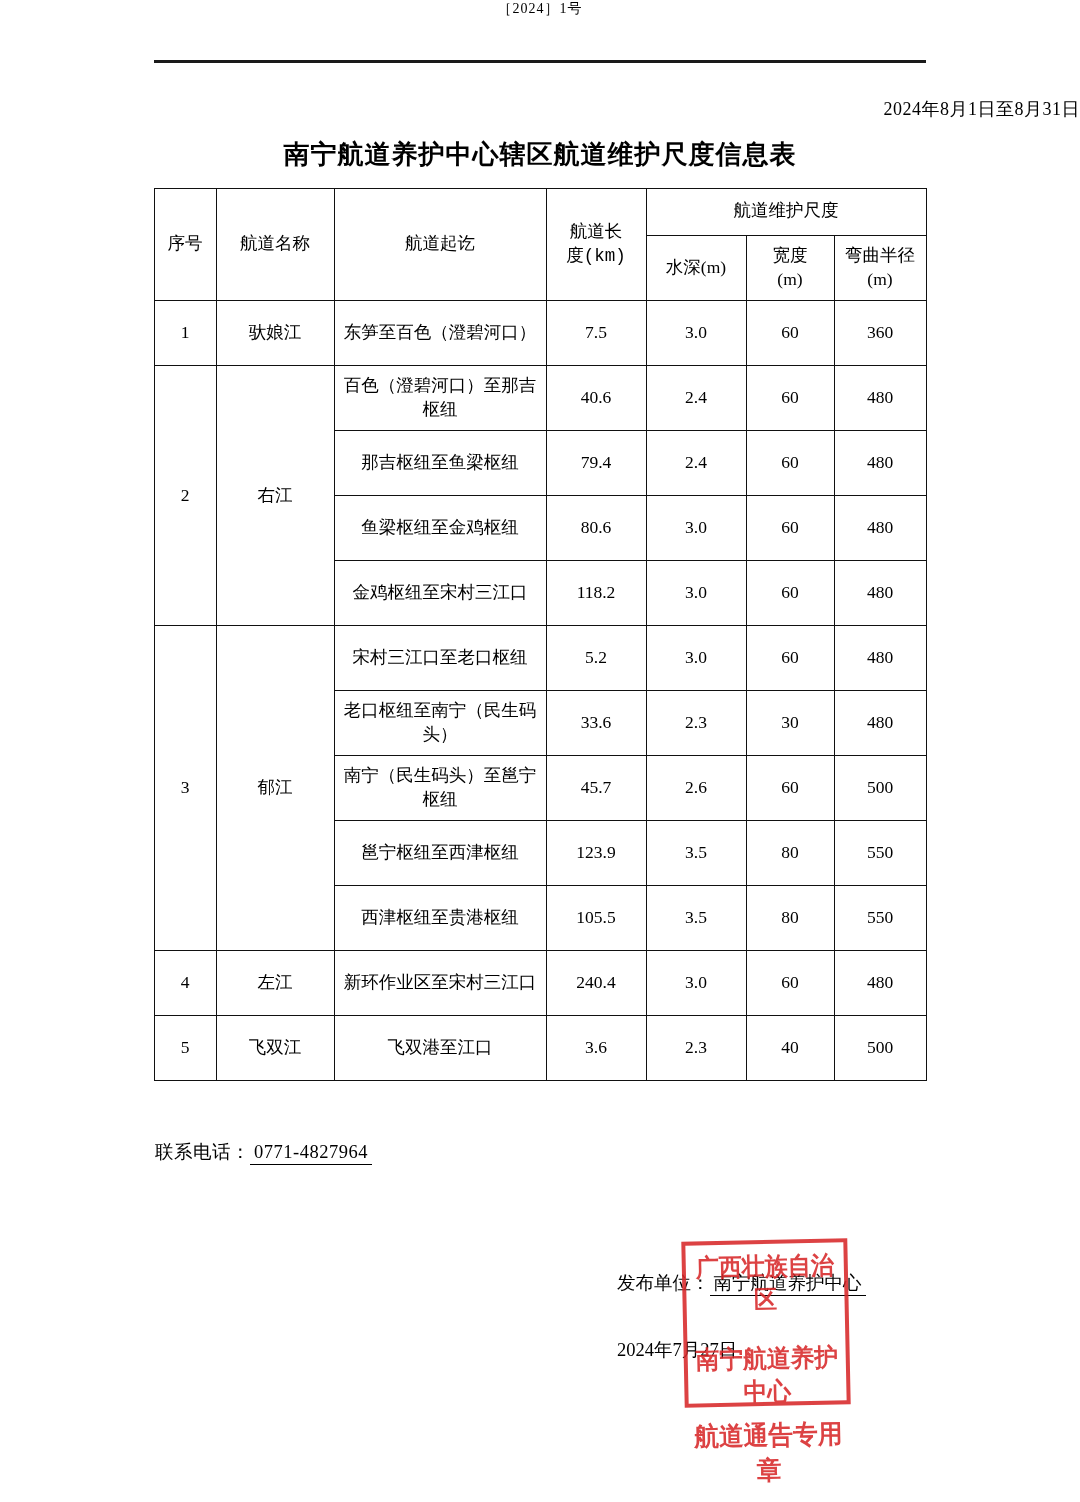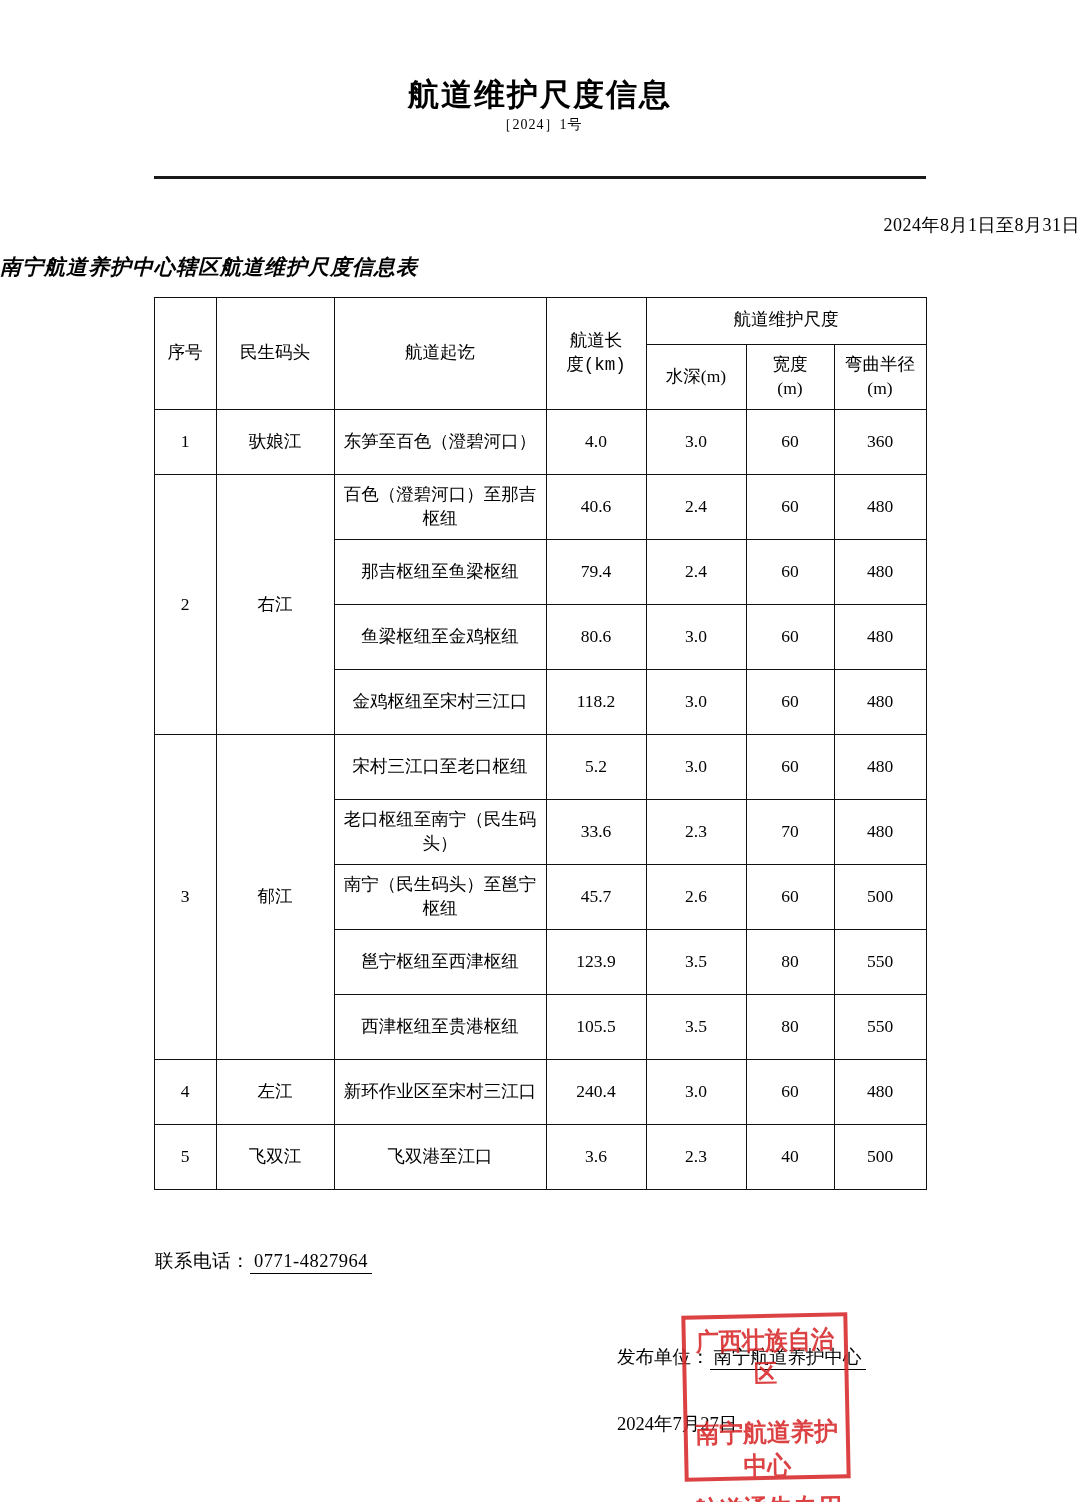--- a/index.html
+++ b/index.html
@@ -40,25 +40,25 @@
     border-top: 3px solid #1a1a1a;
   }
 
   .period {
     text-align: right;
     font-size: 18px;
     margin-top: 34px;
     letter-spacing: 0.5px;
   }
   .table-title {
-    font-size: 21px;
+    text-align: center;
+    font-size: 26px;
     font-weight: bold;
     margin-top: 16px;
     letter-spacing: 1px;
-    font-style: italic;
   }
 
   table.main {
     border-collapse: collapse;
     width: 772px;
     margin: 16px auto 0 auto;
     table-layout: fixed;
   }
   table.main td, table.main th {
     border: 1.5px solid #111111;
@@ -143,55 +143,54 @@
     font-size: 26px;
     margin-top: 10px;
     transform: scaleX(0.95);
   }
 </style>
 </head>
 <body>
 
 <div class="page">
 
-  <div class="doc-title">航道维护尺度信息</div>
   <div class="doc-number">［2024］1号</div>
   <div class="rule"></div>
 
   <div class="period">2024年8月1日至8月31日</div>
   <div class="table-title">南宁航道养护中心辖区航道维护尺度信息表</div>
 
   <table class="main">
     <colgroup>
       <col class="col-seq">
         <col class="col-name">
         <col class="col-range">
       <col class="col-len">
         <col class="col-depth">
         <col class="col-width">
         <col class="col-radius">
     </colgroup>
     <tbody id="table-body">
         <tr class="head-row1">
           <td rowspan="2">序号</td>
-          <td rowspan="2">民生码头</td>
+          <td rowspan="2">航道名称</td>
           <td rowspan="2">航道起讫</td>
           <td rowspan="2">航道长<br>度(km)</td>
           <td colspan="3">航道维护尺度</td>
         </tr>
         <tr class="head-row2">
           <td>水深(m)</td>
           <td>宽度<br>(m)</td>
           <td>弯曲半径<br>(m)</td>
         </tr>
         <tr>
           <td rowspan="1">1</td>
           <td rowspan="1">驮娘江</td>
           <td class="cell-tall">东笋至百色（澄碧河口）</td>
-          <td>4.0</td>
+          <td>7.5</td>
           <td>3.0</td>
           <td>60</td>
           <td>360</td>
         </tr>
         <tr>
           <td rowspan="4">2</td>
           <td rowspan="4">右江</td>
           <td class="cell-tall">百色（澄碧河口）至那吉枢纽</td>
           <td>40.6</td>
           <td>2.4</td>
@@ -225,21 +224,21 @@
           <td class="cell-tall">宋村三江口至老口枢纽</td>
           <td>5.2</td>
           <td>3.0</td>
           <td>60</td>
           <td>480</td>
         </tr>
         <tr>
           <td class="cell-tall">老口枢纽至南宁（民生码头）</td>
           <td>33.6</td>
           <td>2.3</td>
-          <td>70</td>
+          <td>30</td>
           <td>480</td>
         </tr>
         <tr>
           <td class="cell-tall">南宁（民生码头）至邕宁枢纽</td>
           <td>45.7</td>
           <td>2.6</td>
           <td>60</td>
           <td>500</td>
         </tr>
         <tr>

